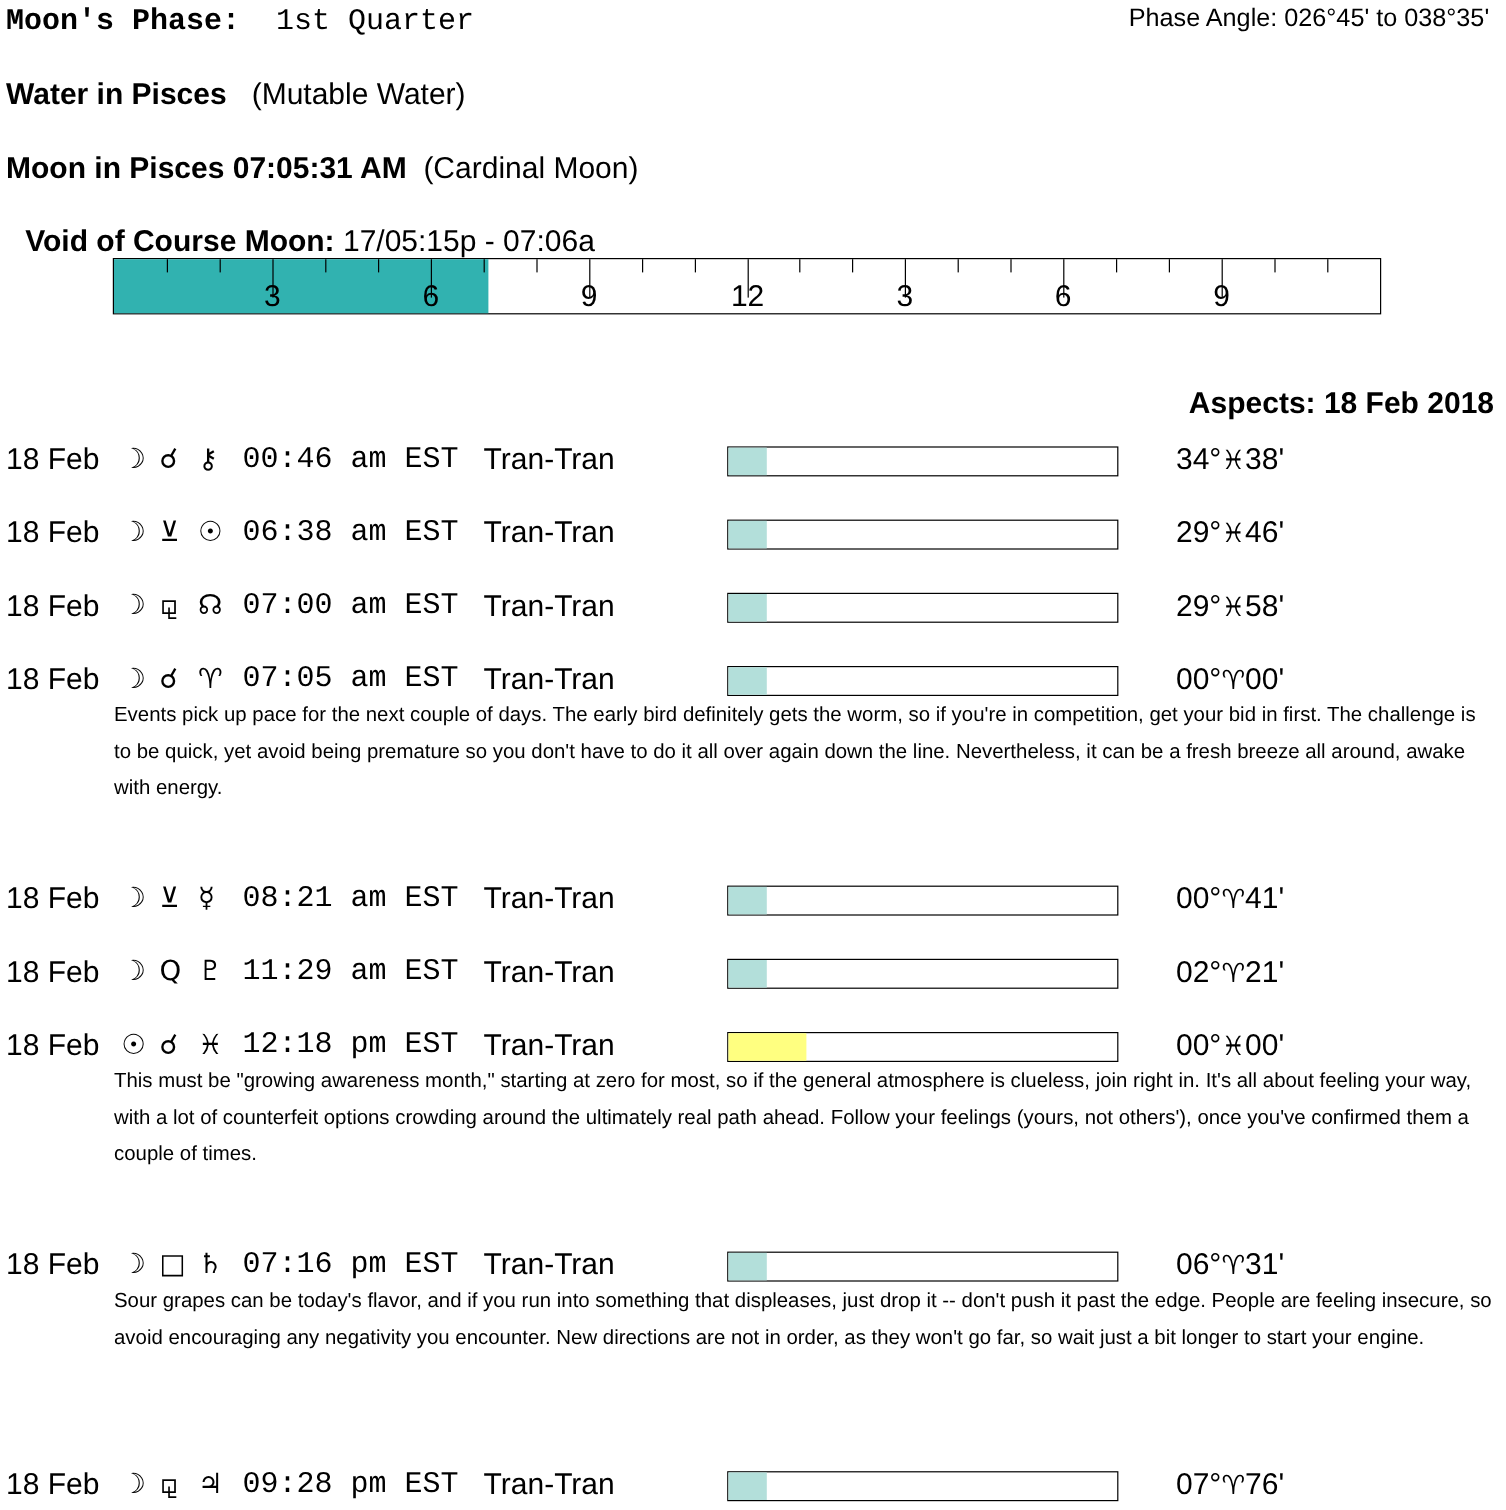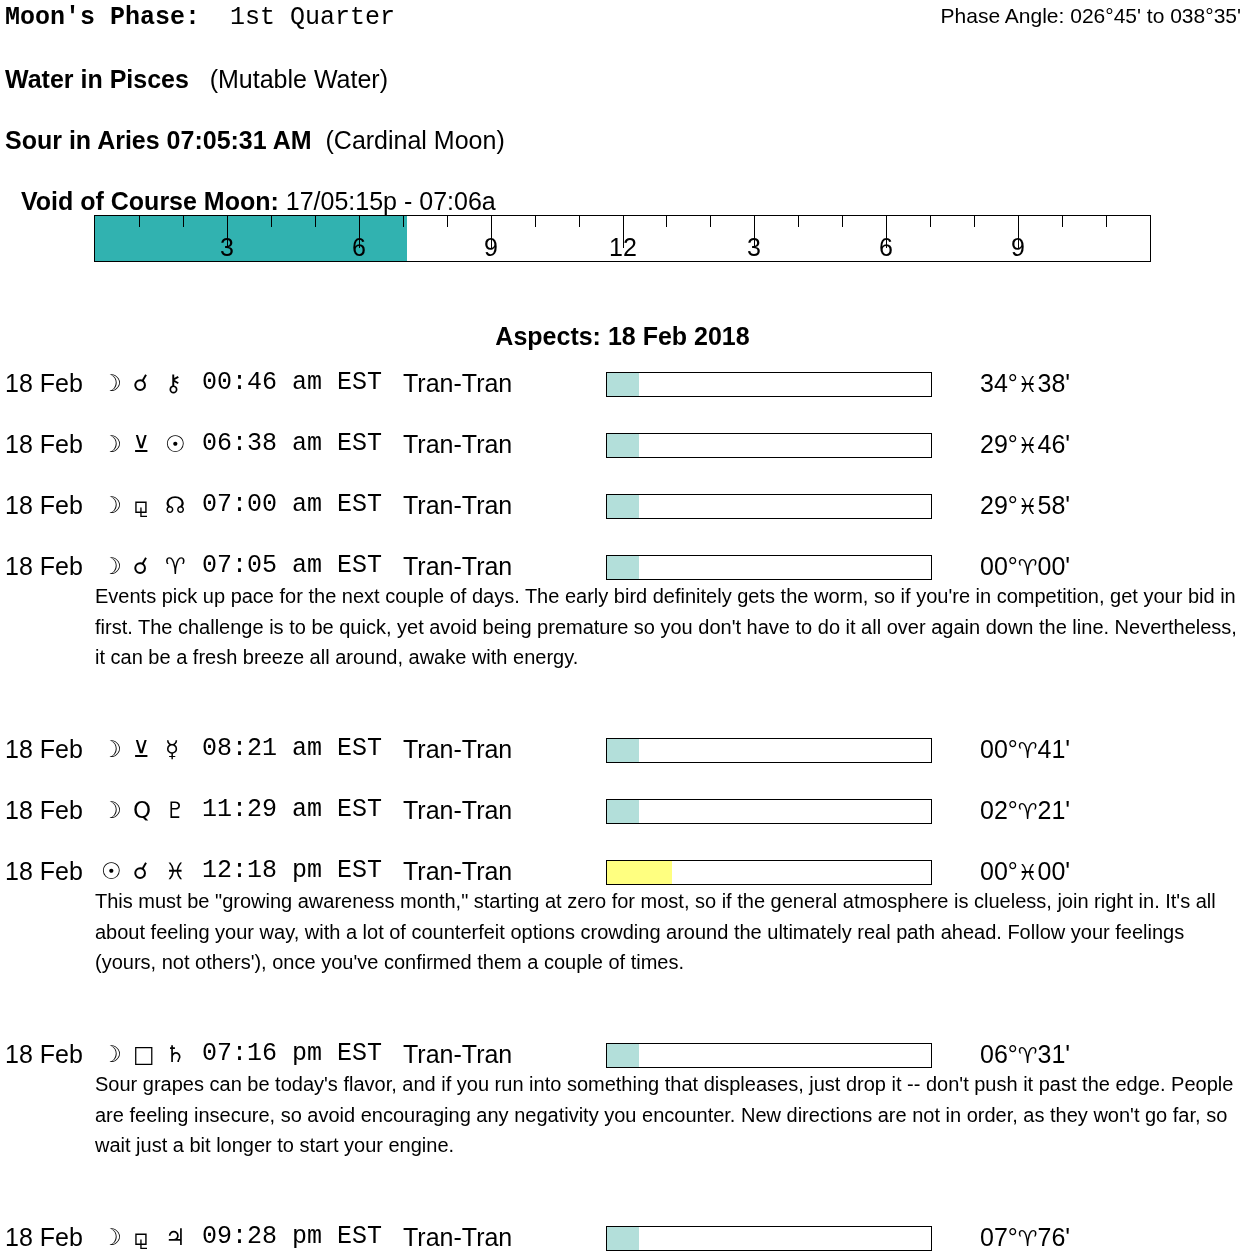--- a/index.html
+++ b/index.html
@@ -14,54 +14,54 @@
 
   .timeline {
     position: absolute; left: 94px; top: 215px; width: 1055px; height: 45px;
     border: 1px solid #000; background: #fff; box-sizing: content-box;
   }
   .timeline .fill { position: absolute; left: 0; top: 0; bottom: 0; background: #31b2b0; }
   .timeline .tick { position: absolute; top: 0; width: 1px; background: #000; height: 11px; }
   .timeline .tick.major { height: 32px; }
   .timeline .lbl { position: absolute; top: 17px; font-size: 25px; line-height: 28px; transform: translateX(-50%); }
 
-  .aspects-title { font-size: 25px; font-weight: bold; left: 0; width: 1245px; text-align: center; top: 322px; }
+  .aspects-title { font-size: 25px; font-weight: bold; left: 0; width: 1245px; text-align: right; top: 322px; }
 
   .row { position: absolute; left: 0; width: 1255px; height: 30px; }
   .row .date { position: absolute; left: 5px; top: 0; font-size: 25px; line-height: 30px; }
   .row .glyphs { position: absolute; left: 101px; top: 0; font-size: 23px; line-height: 30px; font-family: "DejaVu Sans", sans-serif; }
   .row .glyphs span { display: inline-block; width: 32px; text-align: left; }
   .row .time { position: absolute; left: 202px; top: 0; font-size: 25px; line-height: 30px; font-family: Liberation Mono, monospace; }
   .row .type { position: absolute; left: 403px; top: 0; font-size: 25px; line-height: 30px; }
   .row .bar { position: absolute; left: 606px; top: 4px; width: 324px; height: 23px; border: 1px solid #000; background: #fff; }
   .row .bar .fill { position: absolute; left: 0; top: 0; bottom: 0; }
   .row .pos { position: absolute; left: 980px; top: 0; font-size: 25px; line-height: 30px; }
   .row .pos .sign { font-family: "DejaVu Sans", sans-serif; font-size: 22px; }
 
   .desc {
-    position: absolute; left: 95px; width: 1150px; font-size: 20px; line-height: 30.5px;
+    position: absolute; left: 95px; width: 1150px; font-size: 17px; line-height: 30.5px;
     white-space: normal;
   }
 </style>
 </head>
 <body>
 
 <div class="abs hdr" style="left:5px; top:3px;font-family:Liberation Mono, monospace;">
   <span class="b">Moon's Phase:</span>&nbsp;
   <span>1st Quarter</span>
 </div>
 <div class="abs phase-angle">Phase Angle:  026°45' to 038°35'</div>
 
 <div class="abs hdr" style="left:5px; top:64px;">
   <span class="b">Water in Pisces</span>&nbsp;&nbsp;
   <span>(Mutable Water)</span>
 </div>
 
 <div class="abs hdr" style="left:5px; top:125px;">
-  <span class="b">Sour in Aries 07:05:31 AM</span>&nbsp;
+  <span class="b">Moon in Pisces 07:05:31 AM</span>&nbsp;
   <span>(Cardinal Moon)</span>
 </div>
 
 <div class="abs hdr" style="left:21px; top:186px;">
   <span class="b">Void of Course Moon:</span>
   <span>17/05:15p -  07:06a</span>
 </div>
 
 <div class="timeline" id="timeline">
   <div class="fill" id="timeline-fill" style="width: 312.104px; background: rgb(49, 178, 176);"></div>

